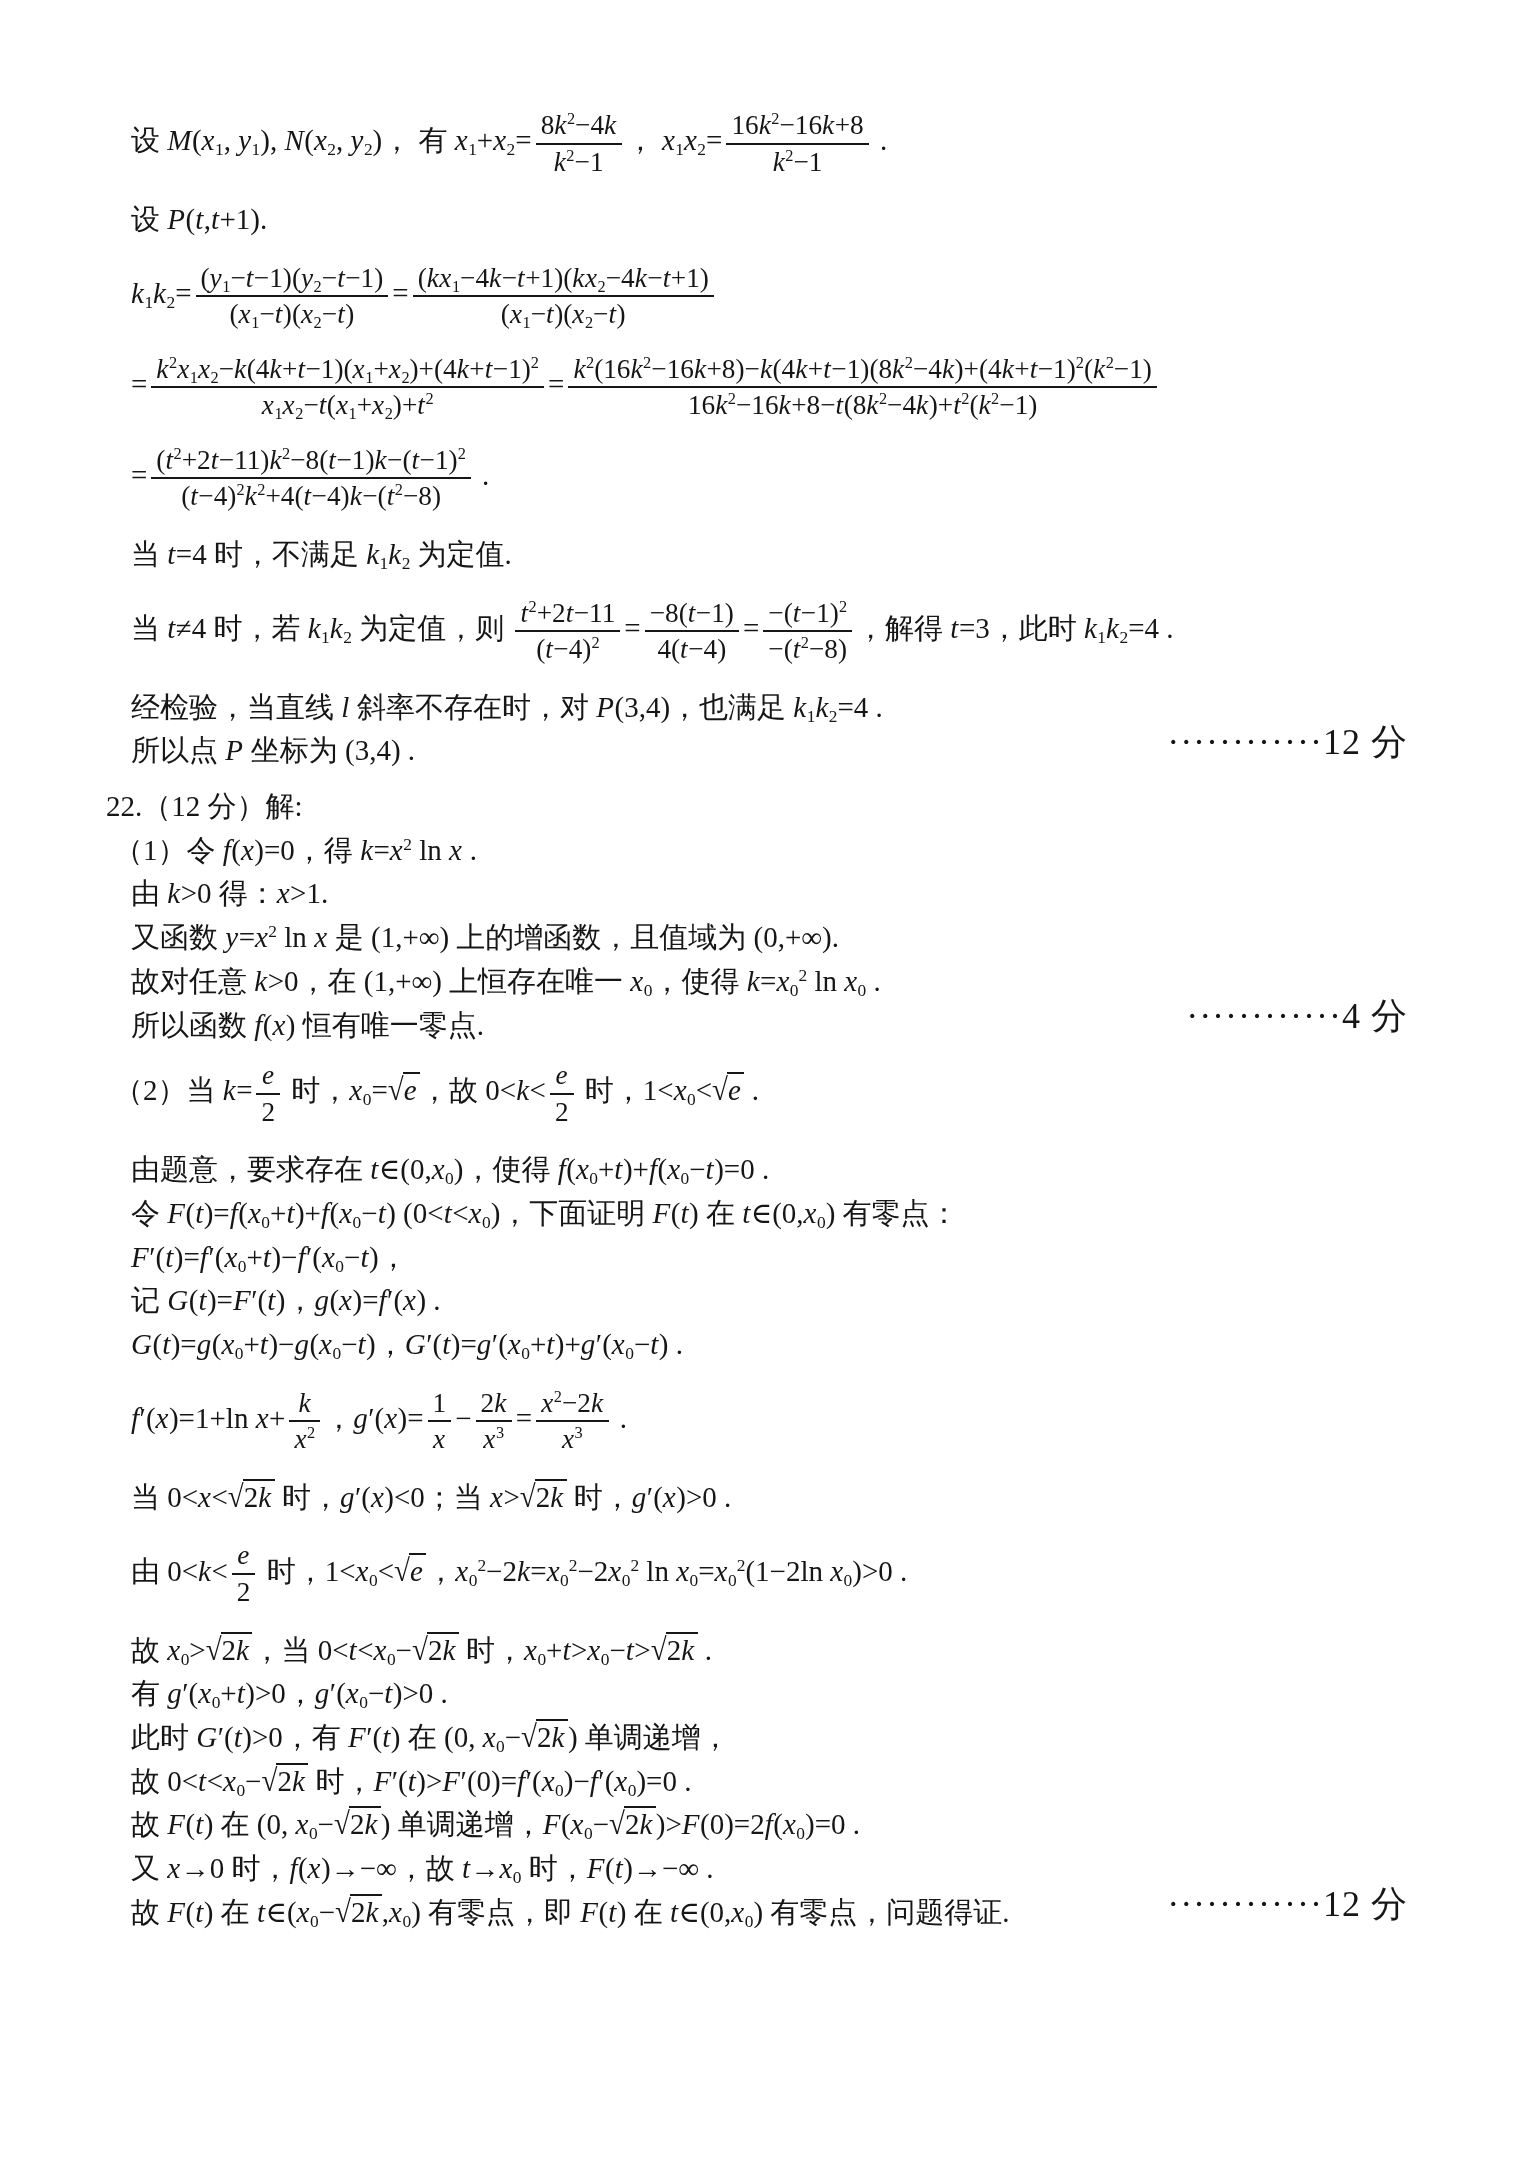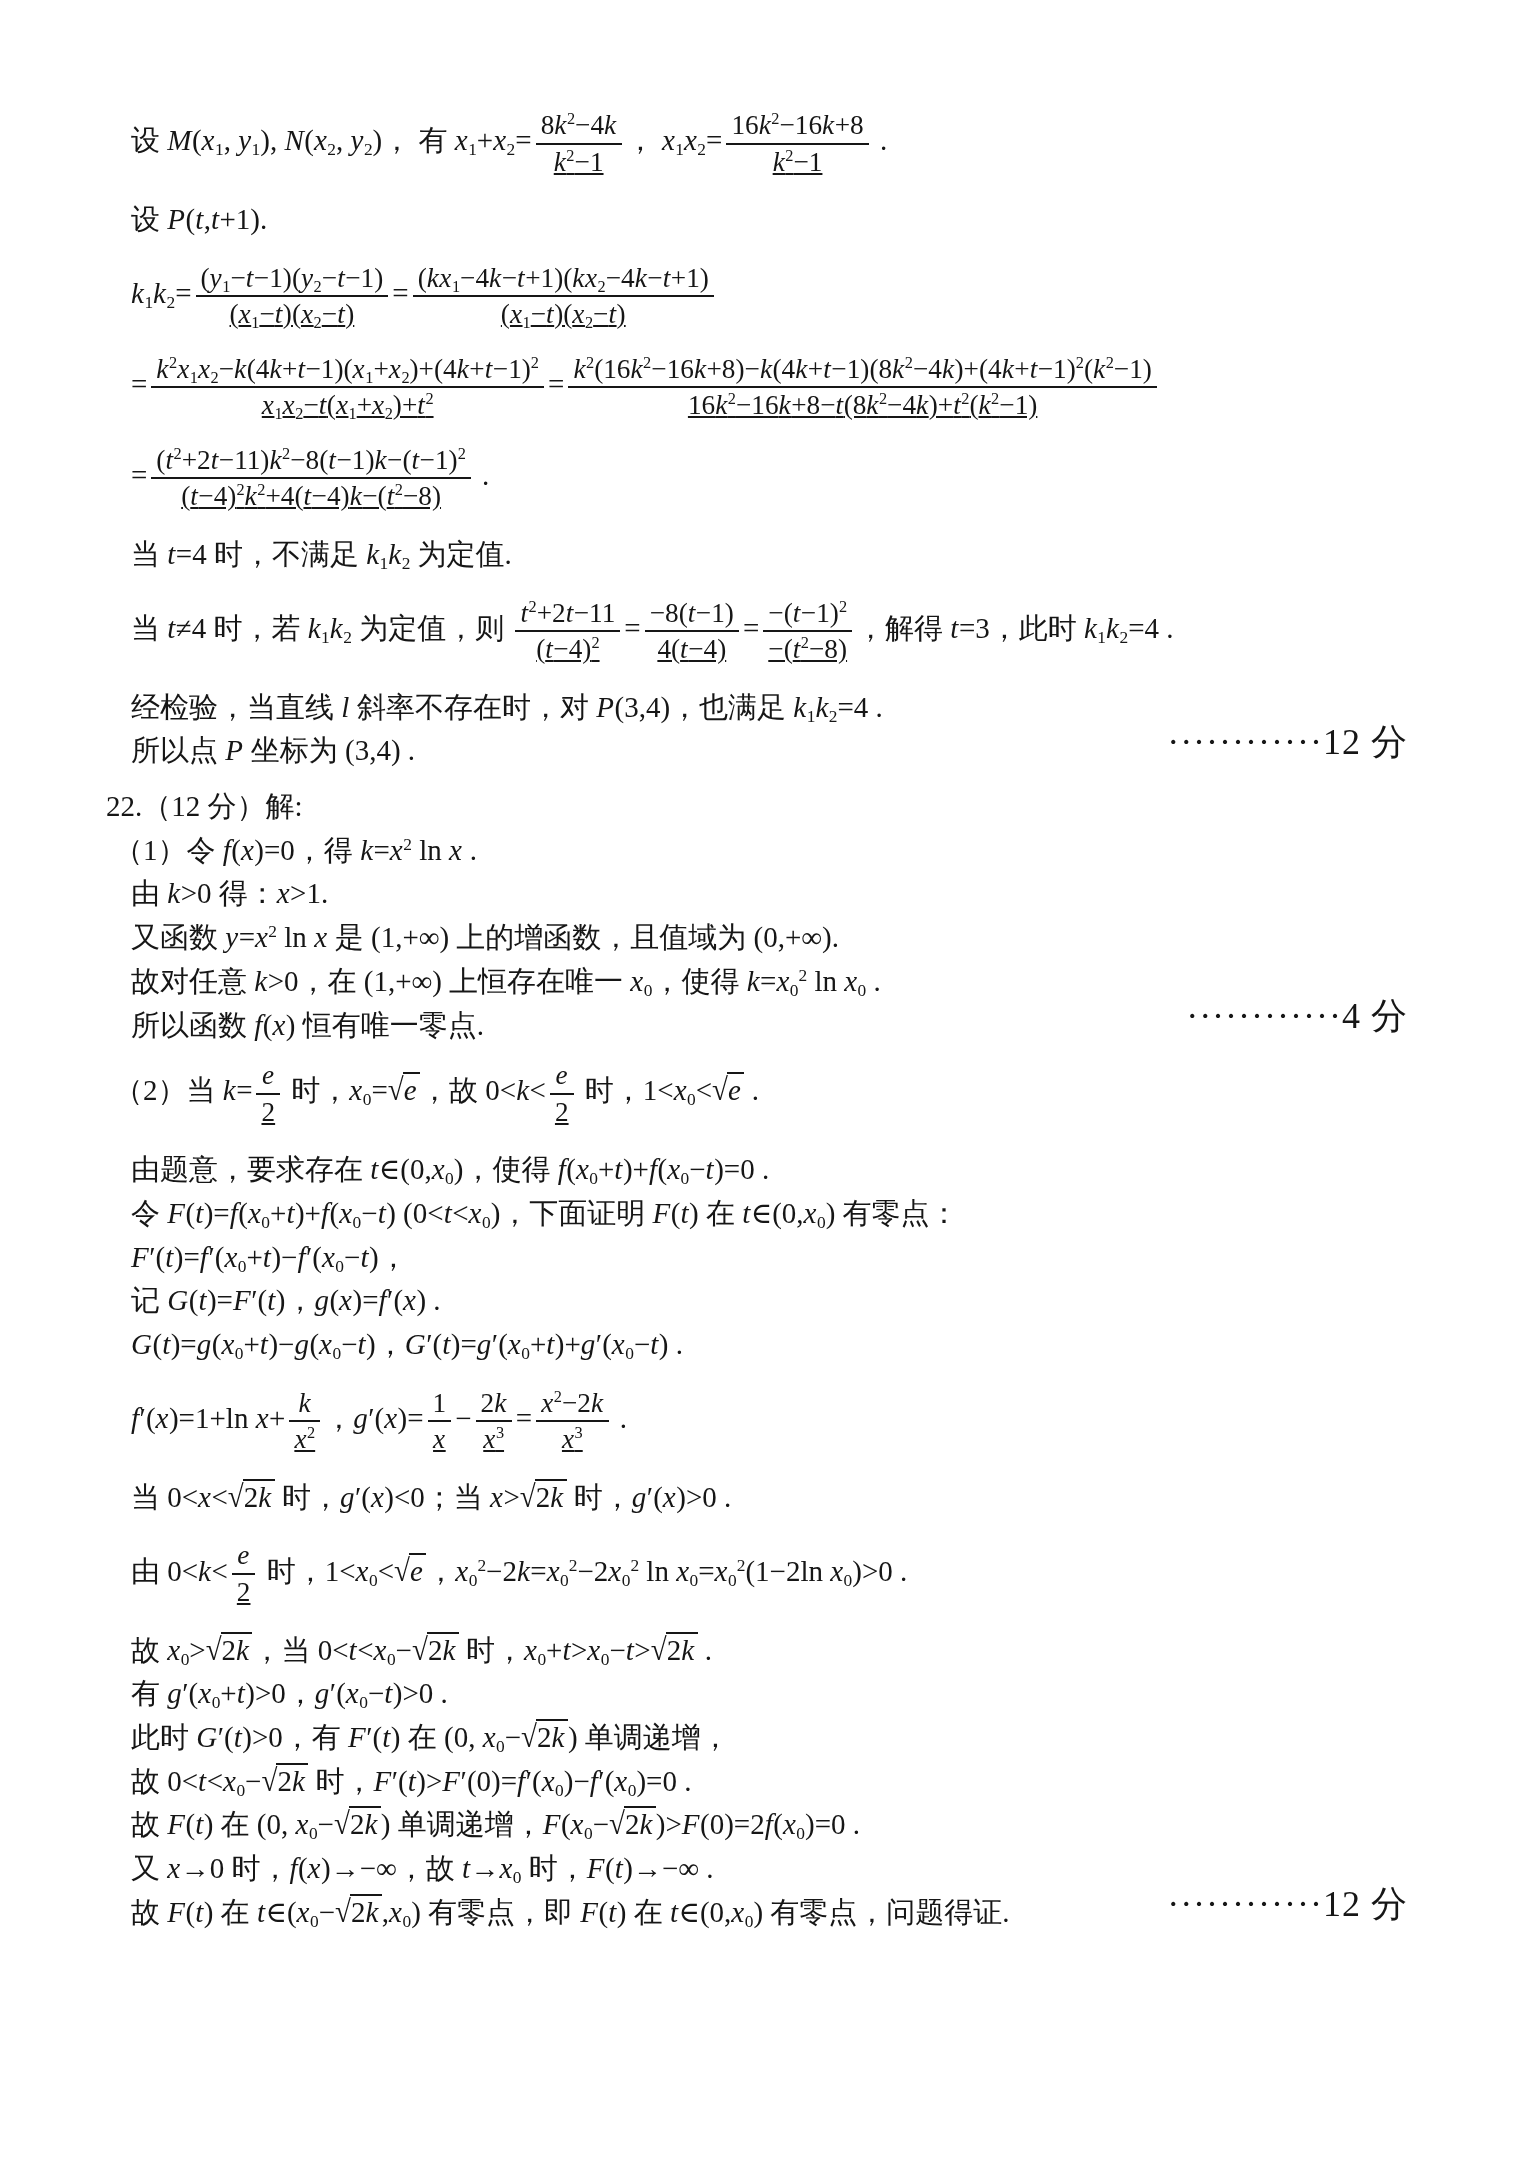--- a/index.html
+++ b/index.html
@@ -36,21 +36,21 @@
   sup{vertical-align:0.6em;}
   .frac{
     display:inline-block;
     vertical-align:middle;
     text-align:center;
     font-size:0.94em;
     margin:0 4px;
     line-height:1.12;
   }
   .frac .num{display:block;padding:0 5px 2px;}
-  .frac .den{display:block;border-top:2px solid currentColor;padding:2px 5px 0;text-decoration:underline;}
+  .frac .den{display:block;border-top:2px solid currentColor;padding:2px 5px 0;}
   .sqrt{white-space:nowrap;display:inline-block;}
   .radsym{display:inline-block;margin-right:-1px;transform:scaleY(1.08);transform-origin:50% 70%;}
   .radbody{display:inline-block;border-top:2px solid currentColor;line-height:1.05;padding:1px 3px 0 1px;}
   .score{
     position:absolute;
     right:0;
     bottom:4px;
     font-size:36px;
     letter-spacing:1px;
     color:#161616;

